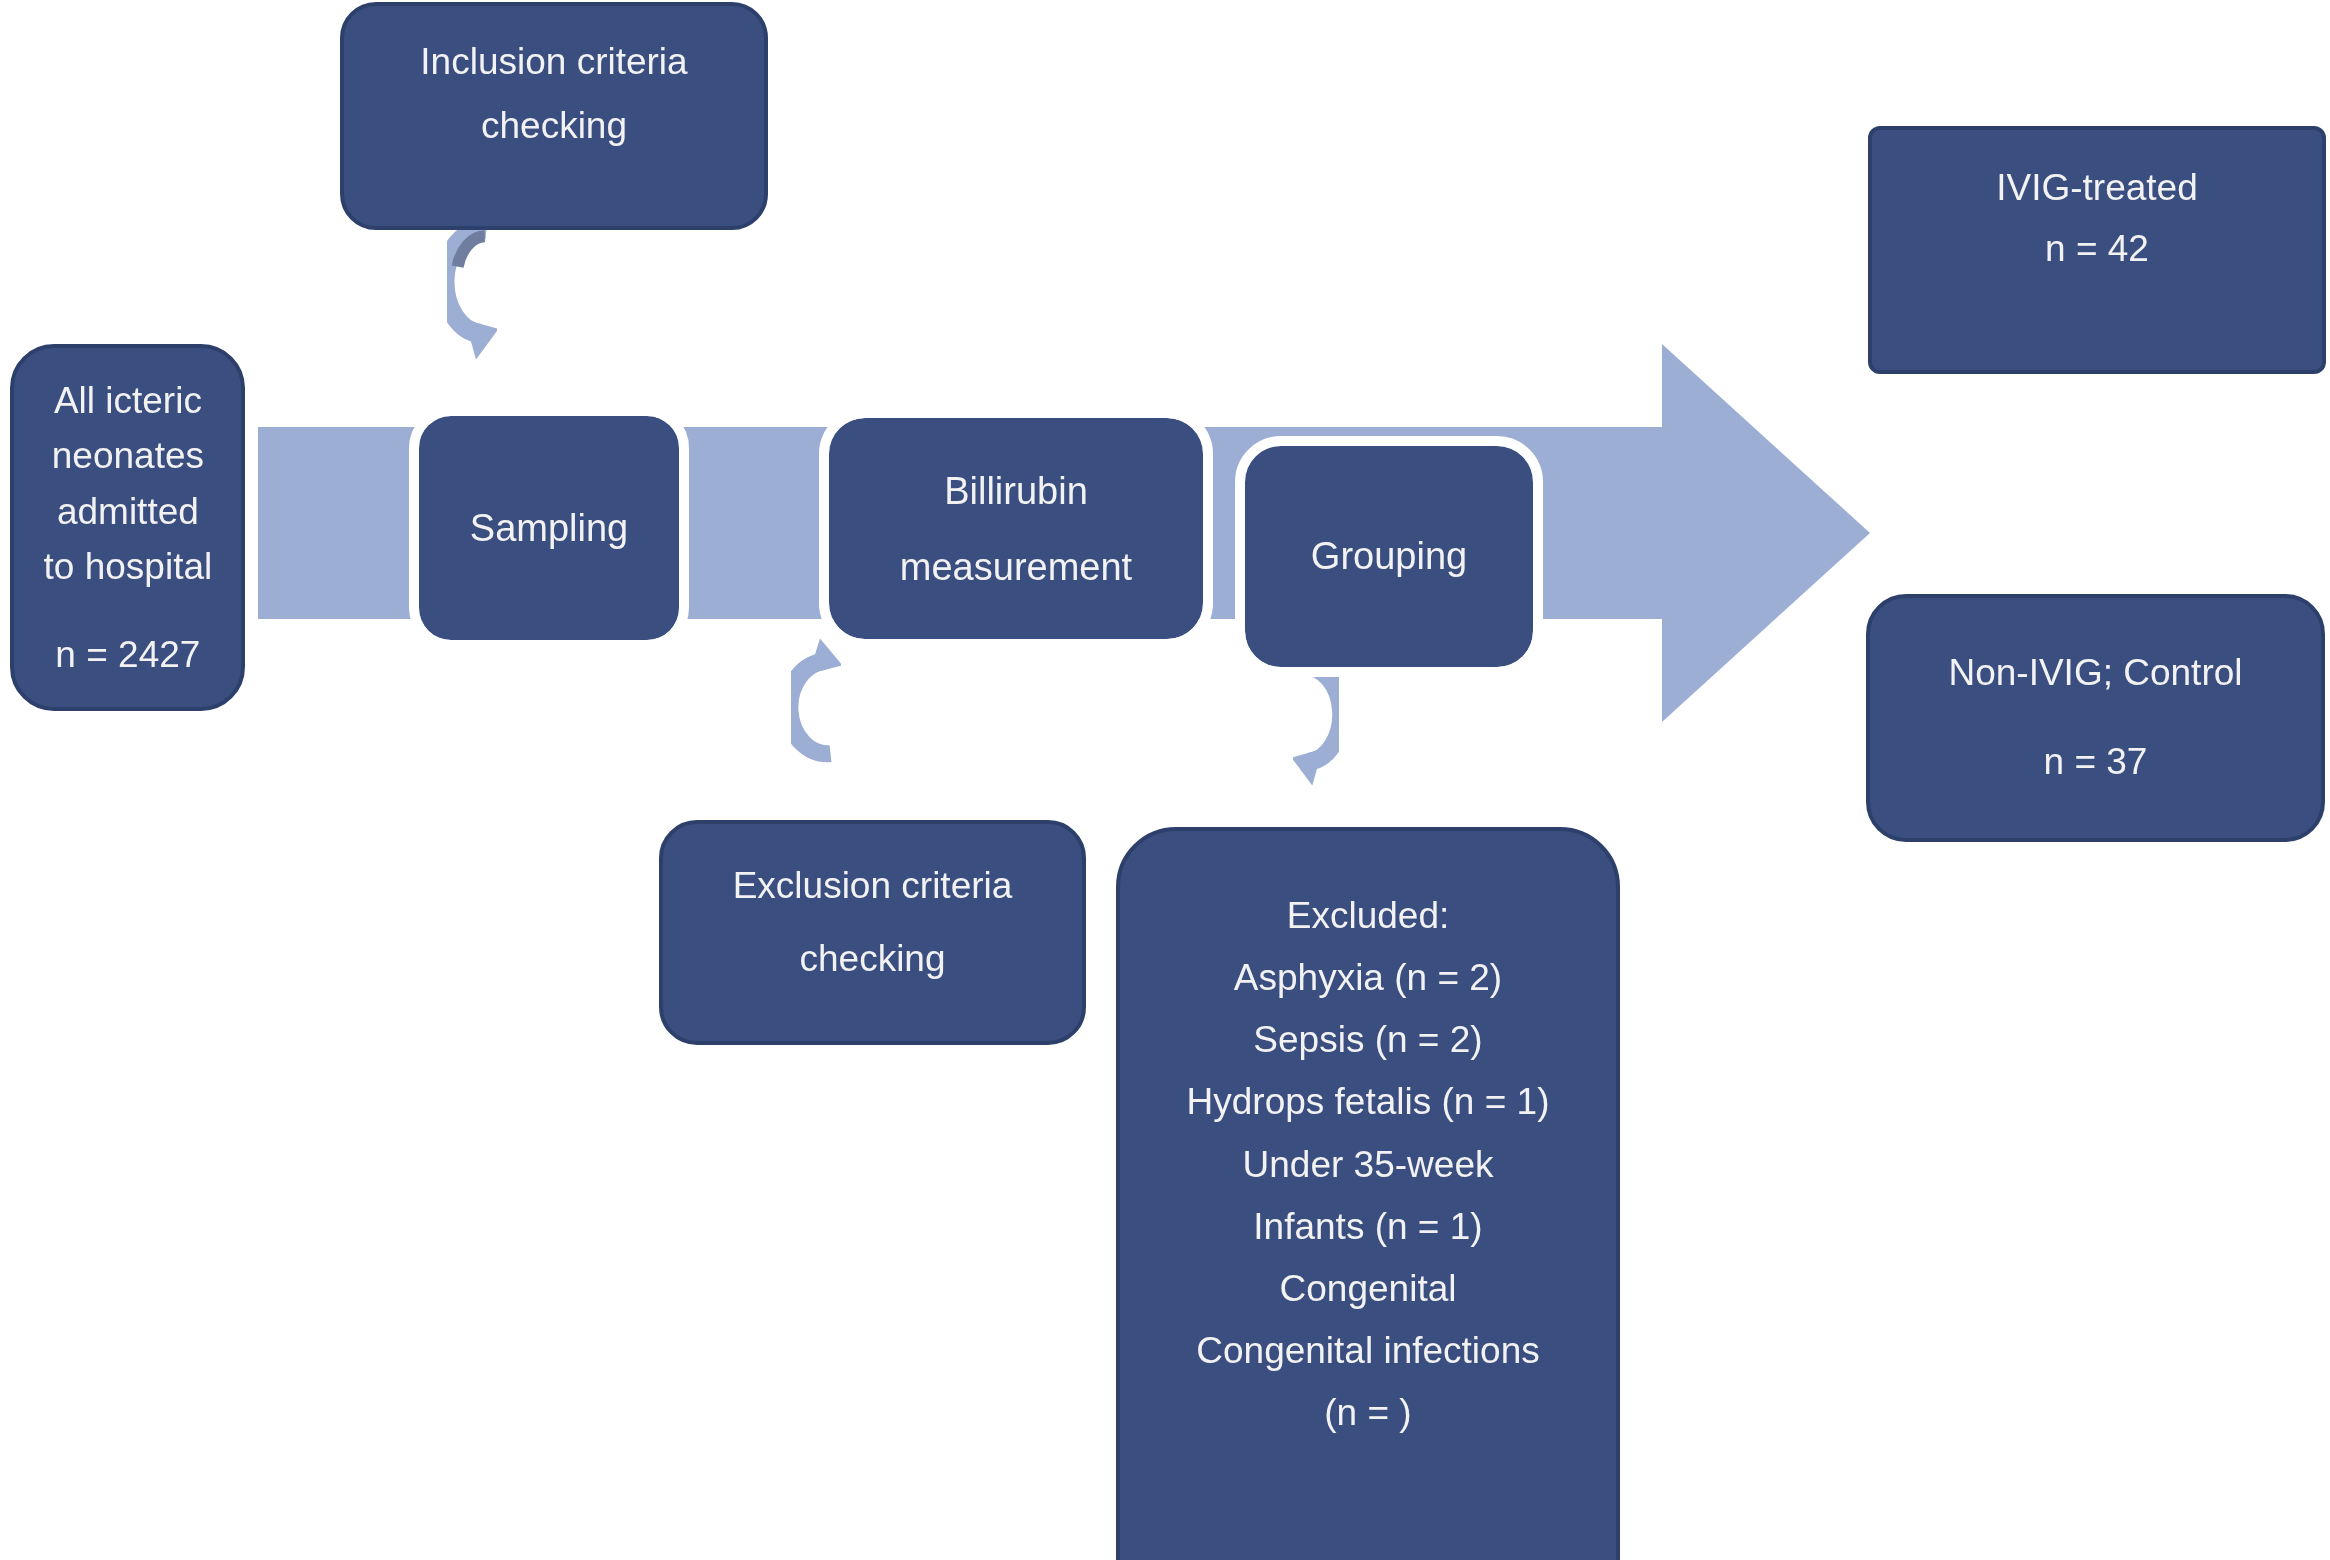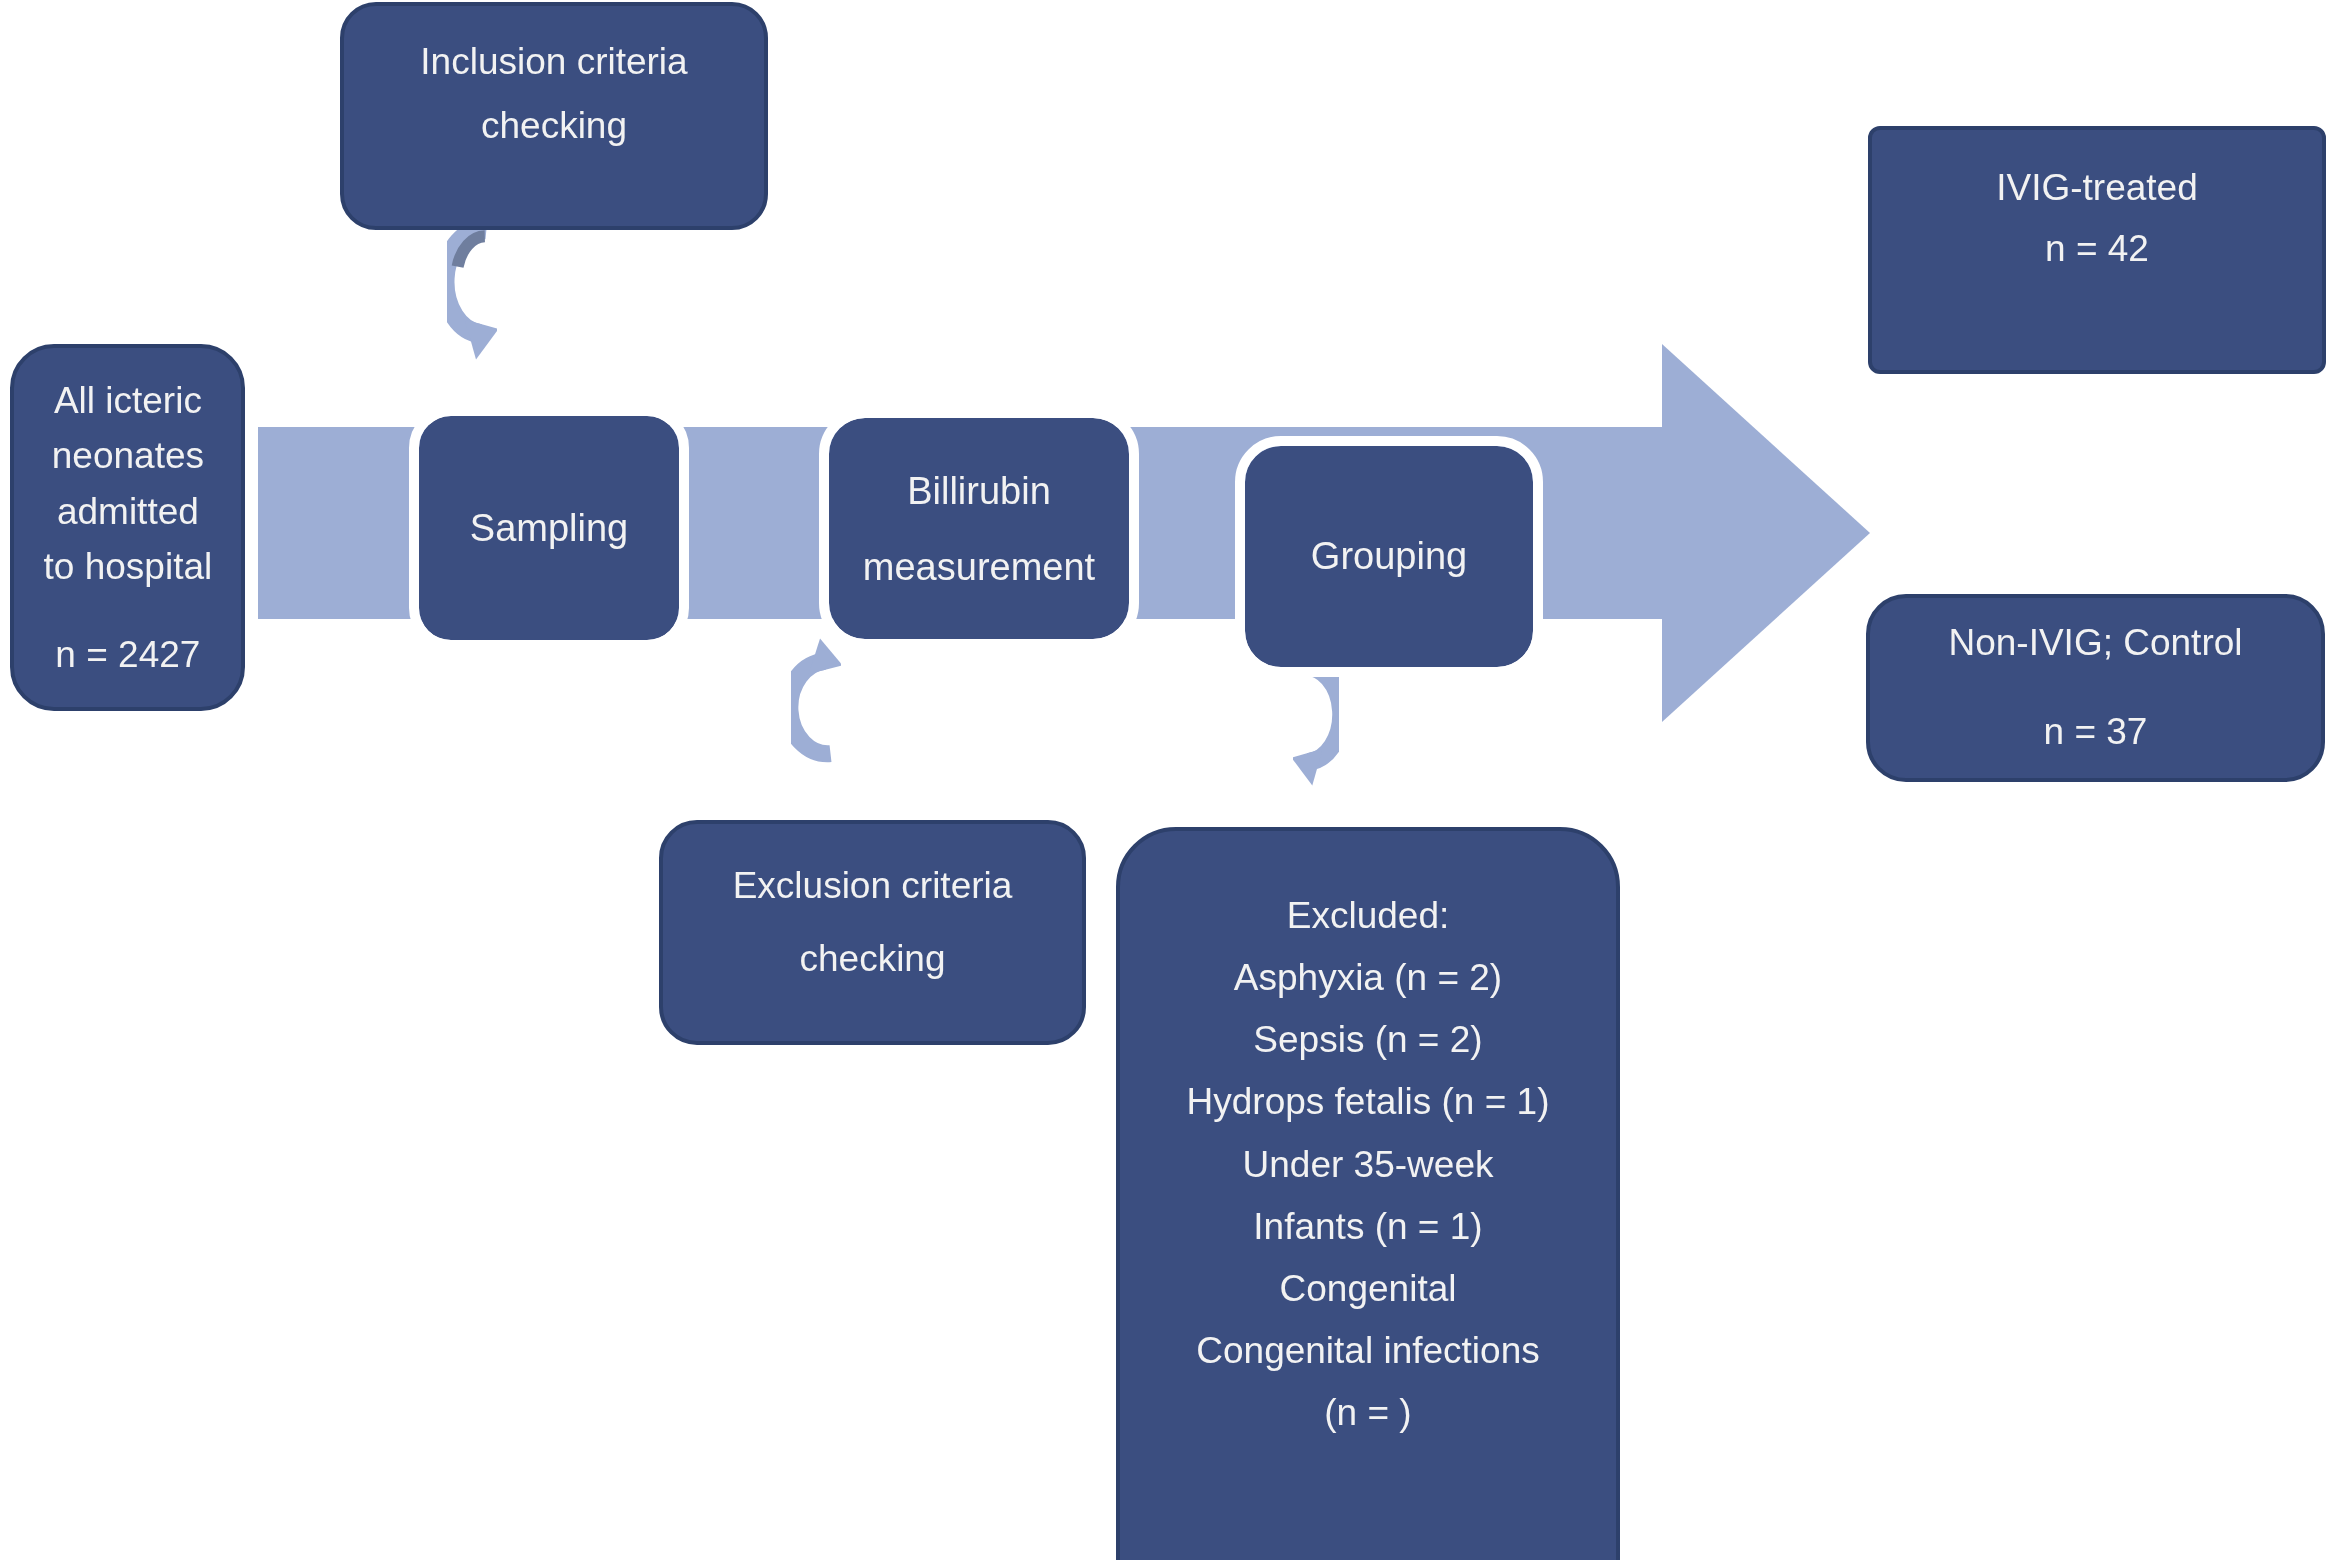--- a/index.html
+++ b/index.html
@@ -74,21 +74,21 @@
       <path d="M 49 16 A 46 62 0 1 0 42 146" fill="none" stroke-width="24" style="stroke:var(--flow-light)"></path>
       <path d="M 47 24 A 36 52 0 0 0 13 62" fill="none" stroke-width="15" style="stroke:var(--accent-dark)"></path>
       <polygon points="22,128 64,140 36,178" style="fill:var(--flow-light)"></polygon>
     </svg>
   </div>
 
   <div class="node node--white fs48" style="left:419px;top:416px;width:260px;height:224px;border-radius:32px;">
     <div>Sampling</div>
   </div>
 
-  <div class="node node--white fs48" style="left:829px;top:418px;width:300px;height:221px;border-radius:36px;line-height:2.0;">
+  <div class="node node--white fs48" style="left:829px;top:418px;width:374px;height:221px;border-radius:36px;line-height:2.0;">
     <div>Billirubin</div>
     <div>measurement</div>
   </div>
 
   <div class="node node--white fs48" style="left:1245px;top:411px;width:288px;height:221px;border-radius:36px;margin-top:35px;">
     <div>Grouping</div>
   </div>
 
   <div class="curved flip-v" style="left:791px;top:637px;width:50px;height:128px;">
     <svg width="50" height="128" viewBox="0 0 62 180" preserveAspectRatio="none">
@@ -102,21 +102,21 @@
       <path d="M 49 16 A 46 62 0 1 0 42 146" fill="none" stroke-width="24" style="stroke:var(--flow-light)"></path>
       <polygon points="22,128 64,140 36,178" style="fill:var(--flow-light)"></polygon>
     </svg>
   </div>
 
   <div class="node fs46" style="left:1868px;top:126px;width:458px;height:248px;border-radius:12px;line-height:1.65;padding-bottom:64px;">
     <div>IVIG-treated</div>
     <div>n = 42</div>
   </div>
 
-  <div class="node fs46" style="left:1866px;top:594px;width:459px;height:188px;border-radius:40px;line-height:2.4;">
+  <div class="node fs46" style="left:1866px;top:594px;width:459px;height:248px;border-radius:40px;line-height:2.4;">
     <div>Non-IVIG; Control</div>
     <div>n = 37</div>
   </div>
 
   <div class="node fs46" style="left:659px;top:820px;width:427px;height:225px;border-radius:38px;line-height:1.95;padding-bottom:20px;">
     <div>Exclusion criteria</div>
     <div>checking</div>
   </div>
 
   <div class="node fs46" style="left:1116px;top:827px;width:504px;height:835px;border-radius:60px;line-height:1.68;justify-content:flex-start;padding-top:54px;">

